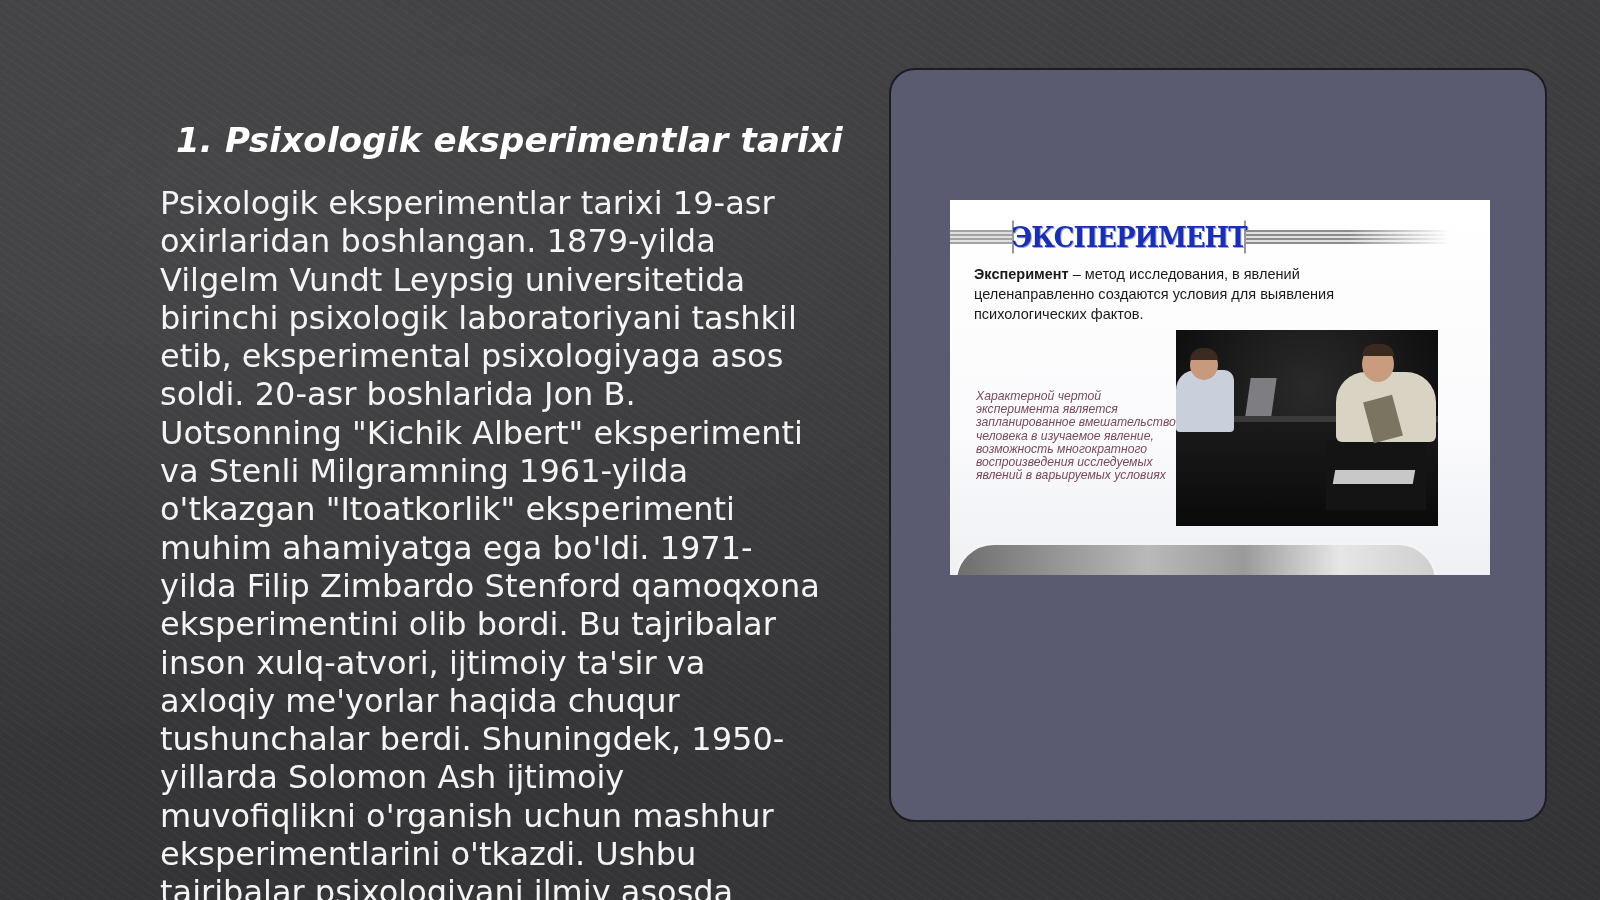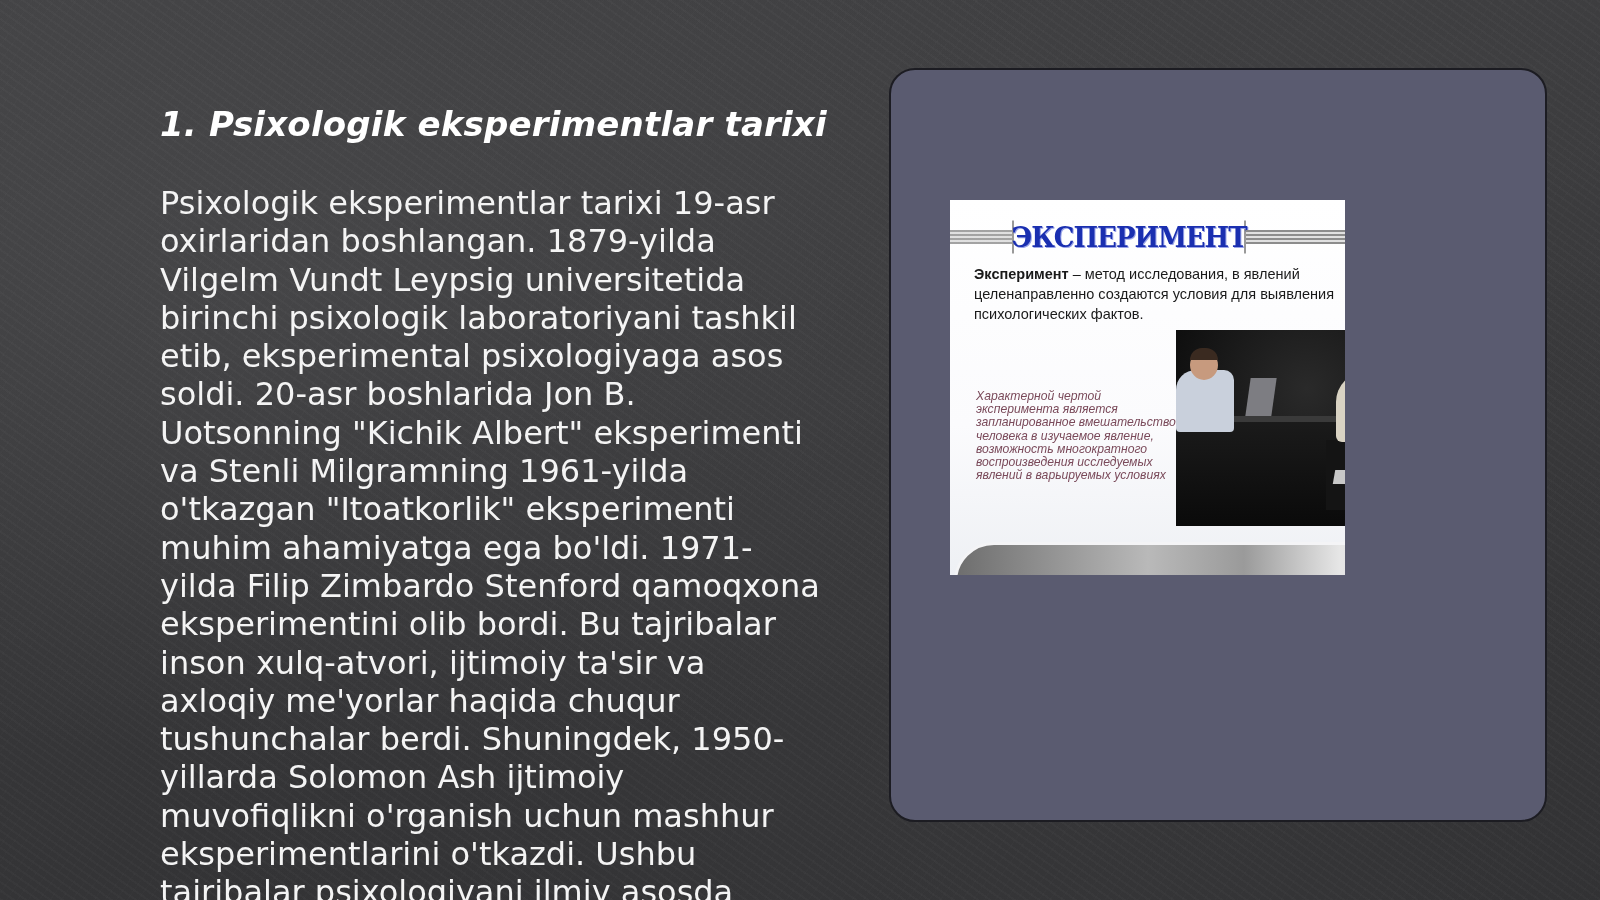--- a/index.html
+++ b/index.html
@@ -16,33 +16,33 @@
   }
   .chalk-noise {
     position: absolute; inset: 0; pointer-events: none;
     background-image:
       repeating-linear-gradient(35deg, rgba(255,255,255,0.018) 0 2px, transparent 2px 7px),
       repeating-linear-gradient(-55deg, rgba(255,255,255,0.012) 0 1px, transparent 1px 9px);
   }
   .slide-title {
     position: absolute; left: 160px; top: 104px;
     font-size: 34px; font-weight: bold; font-style: italic;
-    color: #ffffff; letter-spacing: 0.2px; margin: 0;
+    color: #ffffff; letter-spacing: 0.2px; margin: 16px;
   }
   .slide-body {
     position: absolute; left: 160px; top: 184px; width: 665px;
     font-size: 32px; line-height: 38.3px; color: #f4f4f4; margin: 0;
   }
   .media-card {
     position: absolute; left: 889px; top: 68px; width: 658px; height: 754px;
     background: #5a5b70; border: 2px solid #1c1c22; border-radius: 26px;
     box-sizing: border-box;
   }
   .embedded-slide {
-    position: absolute; left: 950px; top: 200px; width: 395px; height: 375px;
+    position: absolute; left: 950px; top: 200px; width: 540px; height: 375px;
     background: linear-gradient(180deg, #ffffff 0%, #fbfbfd 60%, #eef0f4 100%);
     overflow: hidden;
   }
   .es-header {
     position: absolute; left: 0; top: 22px; width: 100%; height: 30px;
   }
   .es-bar-left {
     position: absolute; left: 0; top: 8px; width: 62px; height: 14px;
     background: repeating-linear-gradient(180deg, #8c8c8c 0 2px, #d8d8d8 2px 4px);
     opacity: 0.8;

